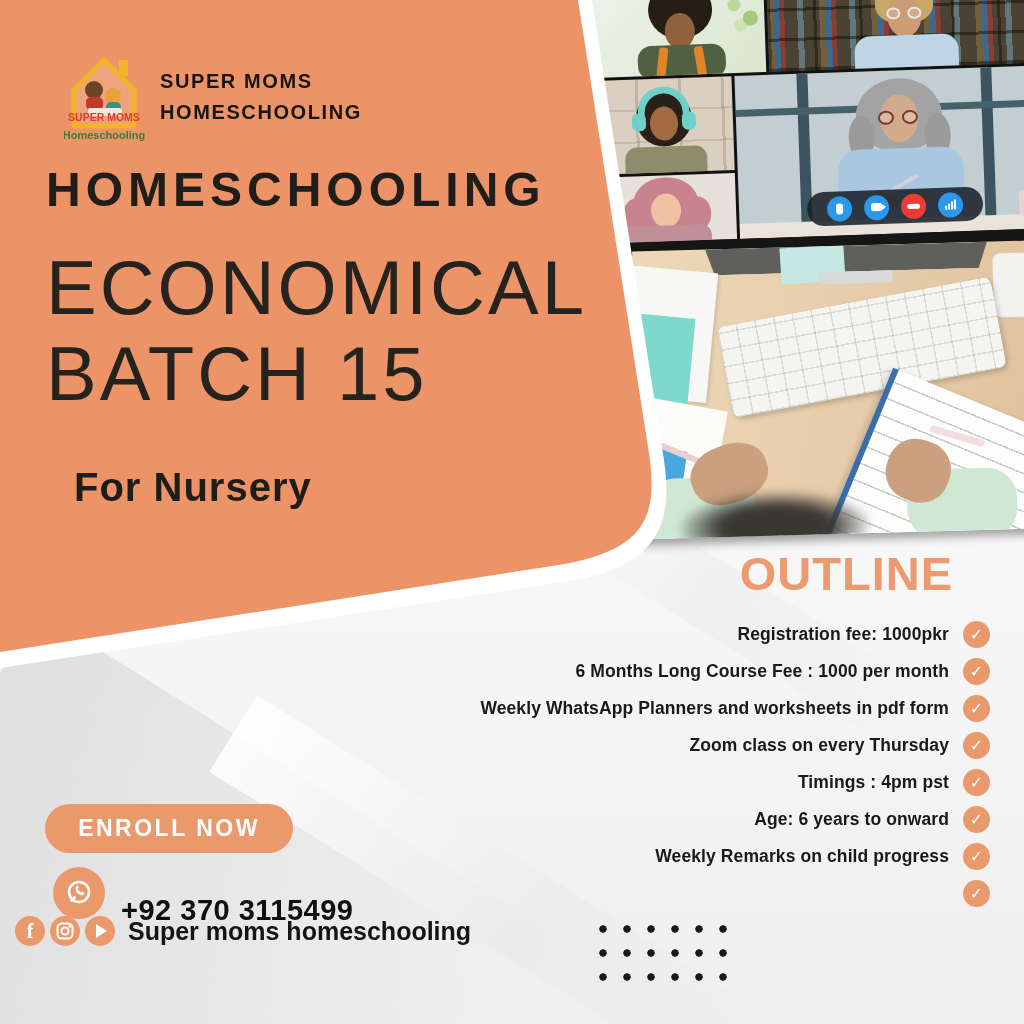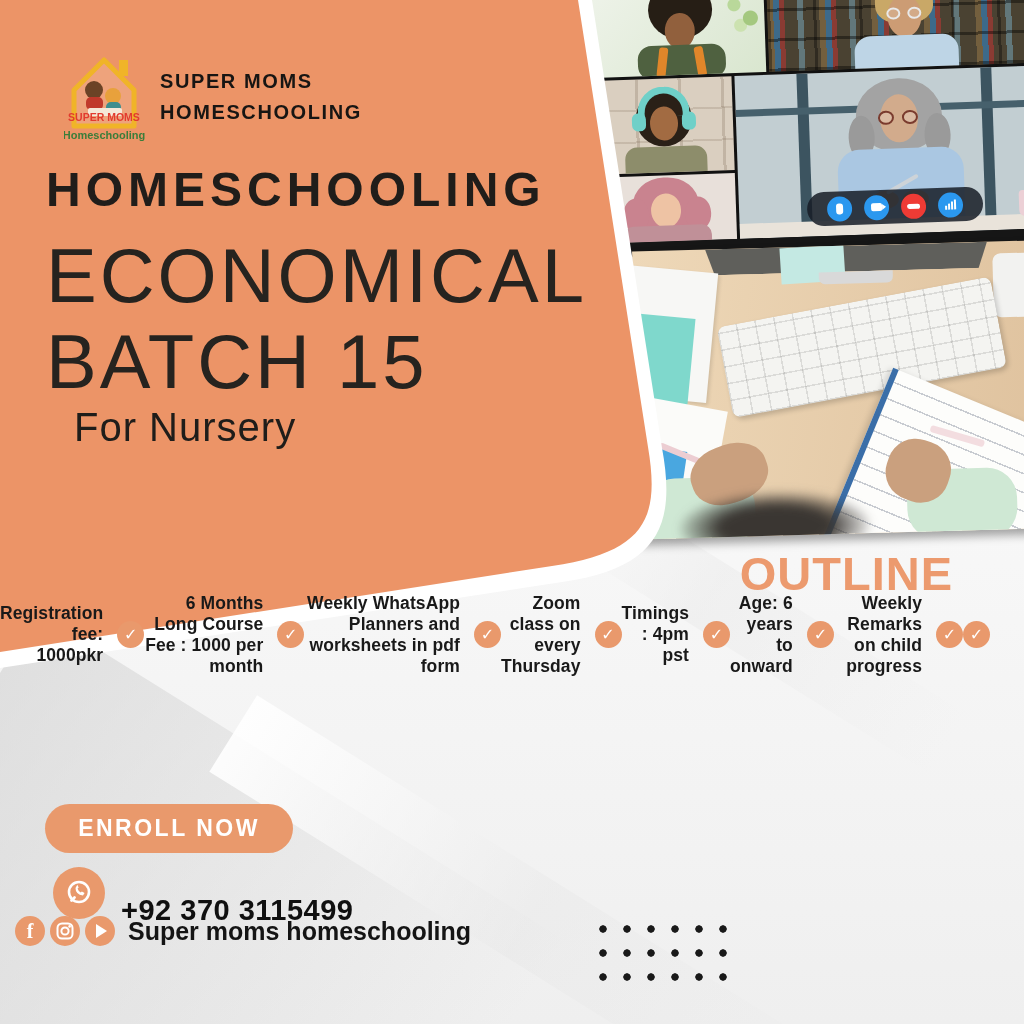--- a/index.html
+++ b/index.html
@@ -141,27 +141,27 @@
   
   .orange-shape { position:absolute; left:0; top:0; z-index:2; pointer-events:none; }
 
   
   .brand { position:absolute; left:64px; top:50px; display:flex; align-items:center; gap:14px; z-index:3; }
   .brand-text { font-weight:800; font-size:20px; letter-spacing:1.6px; color:#171513; line-height:1.55; }
 
   
   .hero { position:absolute; left:46px; top:162px; z-index:3; color:#1d1b19; }
   .hero-kicker { font-size:48px; font-weight:900; letter-spacing:5px; color:#201d1a; }
-  .hero-title { margin-top:16px; font-size:76px; font-weight:300; letter-spacing:3px; line-height:1.13; color:#26231f; }
-  .hero-sub { margin-left:28px; font-size:40px; font-weight:400; letter-spacing:1px; color:#1f1d1a; }
+  .hero-title { margin-top:28px; font-size:76px; font-weight:300; letter-spacing:3px; line-height:1.13; color:#26231f; }
+  .hero-sub { margin-top:48px; margin-left:28px; font-size:40px; font-weight:700; letter-spacing:1px; color:#1f1d1a; }
 
   
   .outline { position:absolute; right:34px; top:546px; z-index:3; text-align:right; }
   .outline h2 { color:#ec9a6e; font-size:47px; font-weight:800; letter-spacing:1px; margin-right:37px; margin-bottom:20px; }
-  .outline ul { list-style:none; display:flex; gap:0; }
+  .outline ul { list-style:none; display:flex; flex-direction:column; gap:10px; }
   .outline li { display:flex; justify-content:flex-end; align-items:center; gap:14px; height:27px; }
   .outline li .t { font-size:17.5px; font-weight:700; color:#191919; letter-spacing:.1px; }
   .chk { width:27px; height:27px; border-radius:50%; background:#e9996c; color:#fff;
          display:flex; align-items:center; justify-content:center; font-size:16px; font-weight:900; flex:0 0 27px; }
 
   
   .enroll { position:absolute; left:45px; top:804px; width:248px; height:49px; border-radius:25px;
             background:#e9996c; display:flex; align-items:center; justify-content:center; z-index:3; cursor:pointer; }
   .enroll span { color:#fff; font-size:23px; font-weight:800; letter-spacing:2.5px; }
   .whats { position:absolute; left:53px; top:858px; display:flex; align-items:center; gap:16px; z-index:3; }

